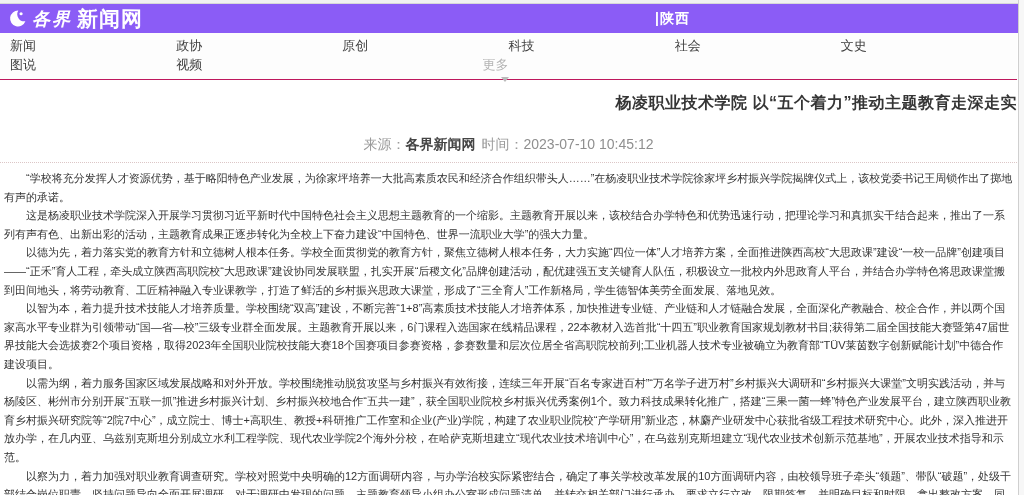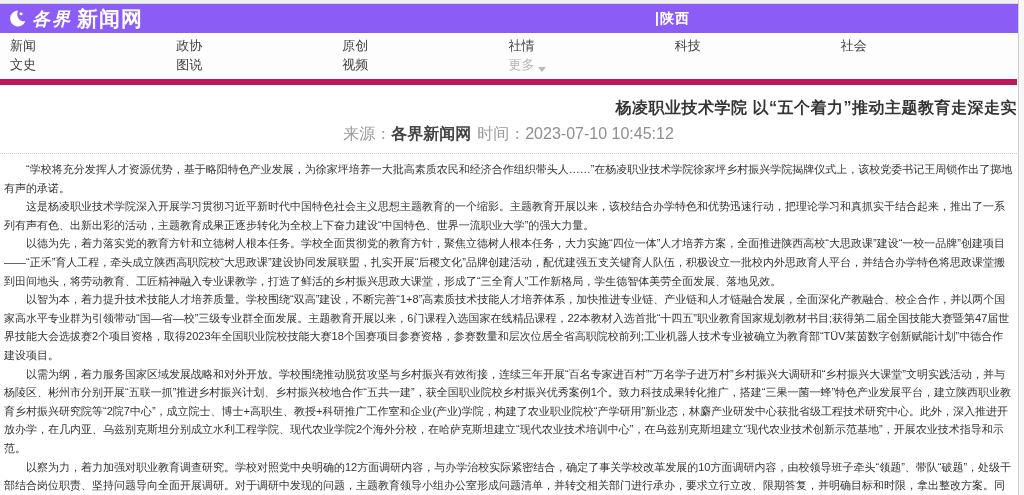--- a/index.html
+++ b/index.html
@@ -12,32 +12,32 @@
   .header-bar { height:29px; background:#8b5cf6; display:flex; align-items:center;
     position:relative; padding-left:8px; }
   .brand { display:flex; align-items:center; gap:5px; color:#fff; cursor:pointer; }
   .brand-icon svg { display:block; }
   .brand-script { font-family:"DejaVu Serif","Liberation Serif",serif; font-style:italic;
     font-weight:bold; font-size:18px; letter-spacing:2px; }
   .brand-suffix { font-weight:bold; font-size:21px; letter-spacing:1px; }
   .region { position:absolute; left:655px; top:0; height:36px; line-height:29px;
     color:#fff; font-weight:bold; font-size:14px; letter-spacing:1px; }
 
-  .nav { background:#fdfdfd; border-bottom:6px solid #be185d; padding:5px 10px 7px 10px;
+  .nav { background:#fdfdfd; border-bottom:1px solid #be185d; padding:5px 10px 7px 10px;
     display:grid; grid-template-columns:repeat(6,1fr); grid-auto-rows:15px; row-gap:4px;
     width:1017px; }
   .nav-item { font-size:13px; color:#3f3f3f; line-height:15px; cursor:pointer; }
-  .nav-item.more { color:#b3b3b3; display:flex; align-items:flex-end; gap:3px; }
+  .nav-item.more { color:#b3b3b3; display:flex; align-items:flex-end; gap:3px;flex-direction:column; }
   .chevron { width:0; height:0; border-left:4px solid transparent;
     border-right:4px solid transparent; border-top:5px solid #b9b9b9; margin-top:2px; }
 
   .article { width:1017px; }
   .article-title { text-align:right; font-size:16px; font-weight:bold; color:#353535;
     margin-top:13px; letter-spacing:0.5px; }
-  .article-meta { text-align:center; font-size:16px; color:#9a9a9a; margin-top:5px;
+  .article-meta { text-align:center; font-size:14px; color:#9a9a9a; margin-top:22px;
     padding-bottom:8px; border-bottom:1px dotted #dcc6c6; }
   .meta-label { color:#9a9a9a; }
   .meta-source-value { color:#454545; font-weight:bold; margin-right:6px; }
   .meta-time-value { color:#8f8f8f; }
 
   .article-body { padding:6px 4px 0 4px; font-size:11px; line-height:18.6px; color:#333; }
   .article-body p { text-indent:2em; word-break:break-all; }
 
   .scrollbar-track { position:absolute; top:0; right:0; width:6px; height:495px;
     background:#f7f7f7; border-left:1px solid #cfcfcf; }
@@ -60,21 +60,20 @@
       <span class="brand-script">各界</span>
       <span class="brand-suffix">新闻网</span>
     </div>
     <div class="region">|陕西</div>
   </div>
 
   <div class="nav">
     <span class="nav-item">新闻</span>
     <span class="nav-item">政协</span>
     <span class="nav-item">原创</span>
-    <span class="nav-item">社情</span>
     <span class="nav-item">科技</span>
     <span class="nav-item">社会</span>
     <span class="nav-item">文史</span>
     <span class="nav-item">图说</span>
     <span class="nav-item">视频</span>
     <span class="nav-item more">
       <span>更多</span>
       <span class="chevron"></span>
     </span>
   </div>

